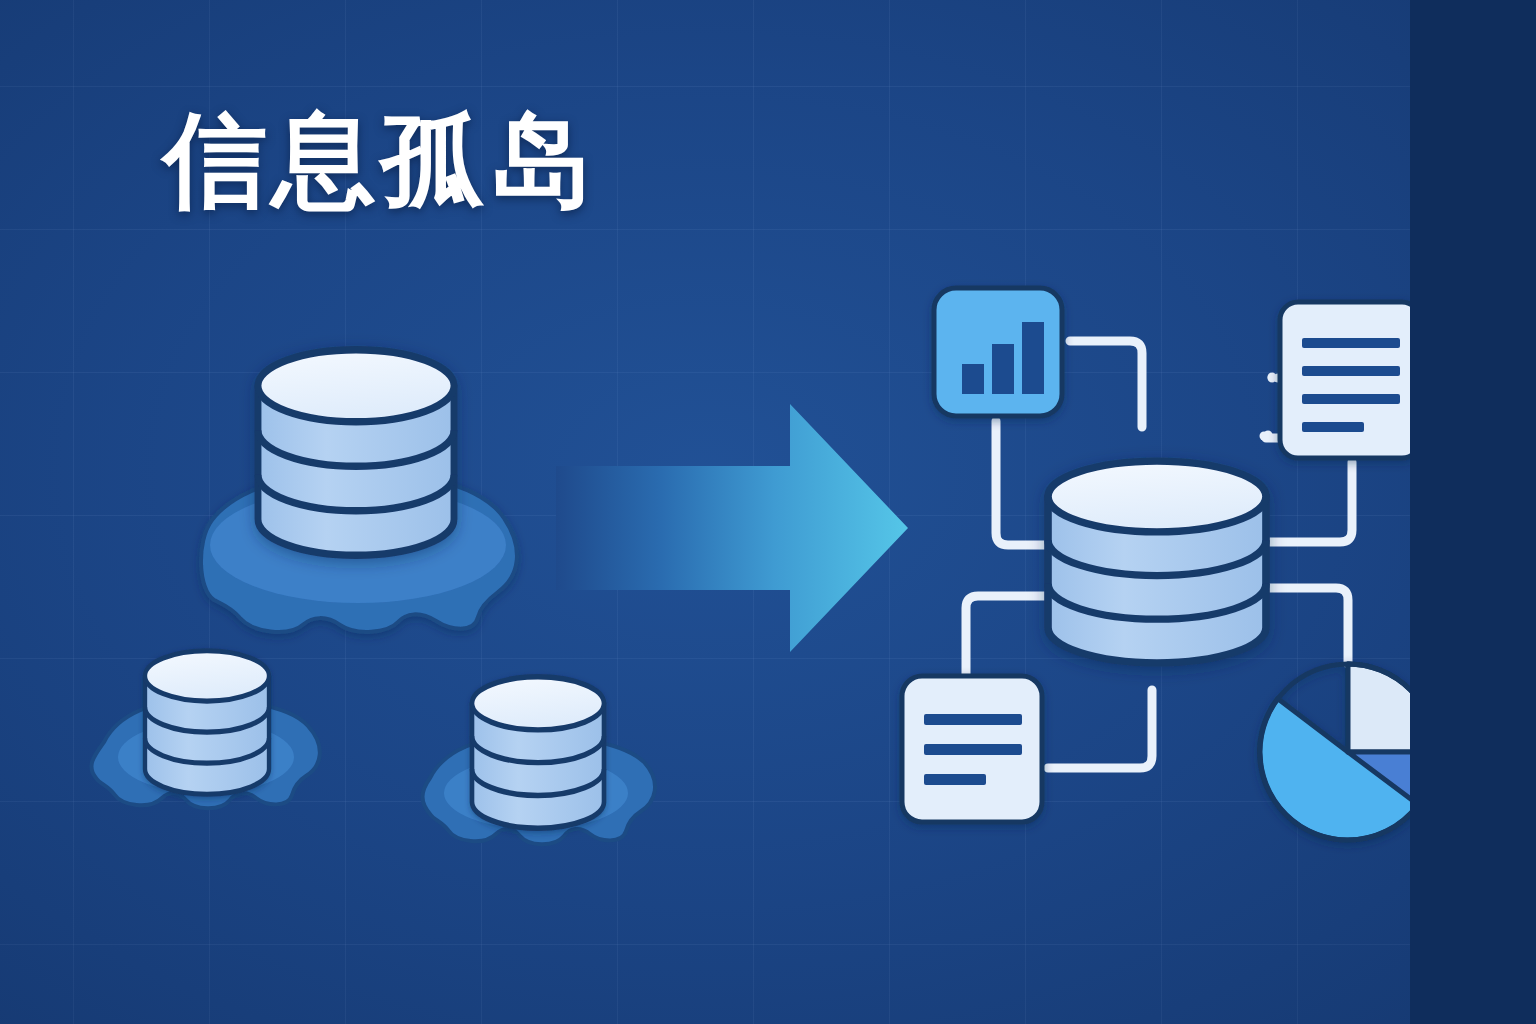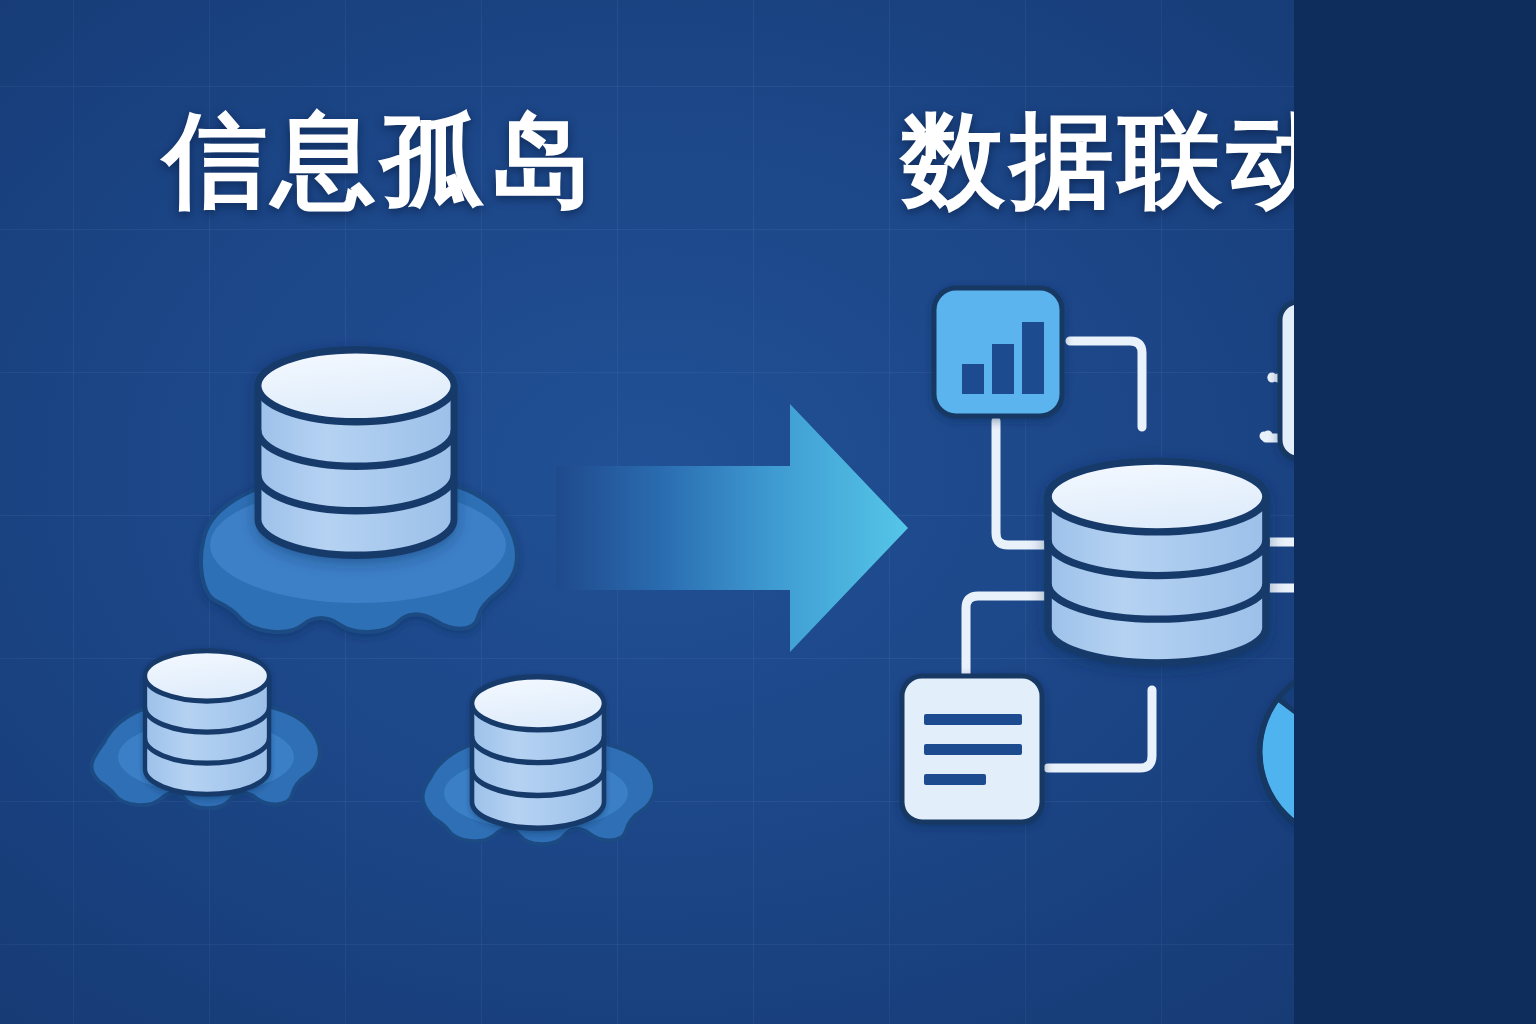--- a/index.html
+++ b/index.html
@@ -3,21 +3,21 @@
 <meta charset="utf-8">
 <title>data-integration-infographic</title>
 <style>
   html,body{margin:0;padding:0;background:#0f2d5c;}
   body{
     font-family:"Liberation Sans","DejaVu Sans",sans-serif;
     -webkit-font-smoothing:antialiased;
   }
   #stage{
     position:relative;
-    width:1294px;
+    width:1410px;
     height:1024px;
     overflow:hidden;
     background:#1b4484;
   }
   
   #grid{
     position:absolute;
     inset:0;
     background-image:
       linear-gradient(to right, rgba(160,195,235,.085) 1px, transparent 1px),
@@ -222,16 +222,15 @@
       </g>
 
       <g transform="translate(1048,432) scale(1.09,1.04)" filter="url(#softShadow)">
         <use href="#db-unit"></use>
       </g>
     </g>
   </svg>
 
   <div class="title" id="title-left">信息孤岛</div>
 
-  <div class="title" id="title-right">数据联动</div>
 
 
 </div>
 
 </body></html>

